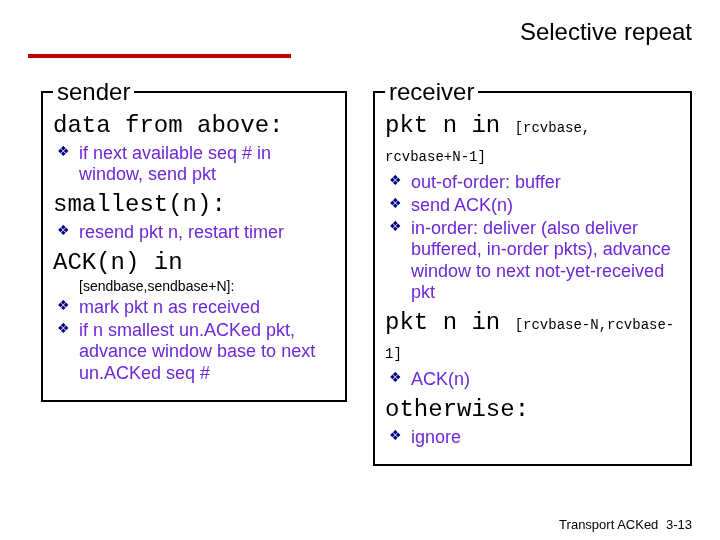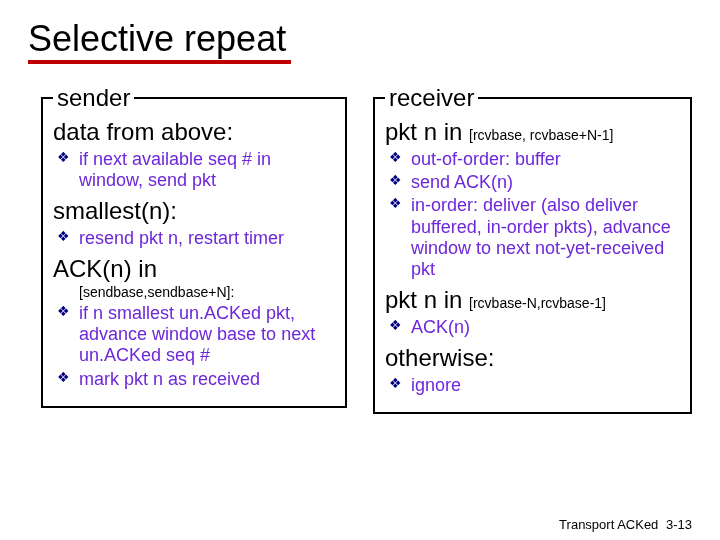--- a/index.html
+++ b/index.html
@@ -5,24 +5,25 @@
   * { margin: 0; padding: 0; box-sizing: border-box; }
   body {
     width: 720px;
     height: 540px;
     background: #fff;
     font-family: Arial, Helvetica, sans-serif;
     position: relative;
     padding: 18px 28px 0 28px;
   }
   .title {
-    font-size: 36px;
+    font-size: 24px;
     font-weight: 400;
     color: #000;
-    margin-bottom: 2px;
+    margin-bottom: 10px;
+    text-align: right;
   }
   .title-underline {
     width: 263px;
     height: 8px;
     margin-top: -4px;
     margin-bottom: 18px;
   }
   .title-underline svg { display: block; }
   .columns {
     display: flex;
@@ -40,20 +41,21 @@
   legend {
     font-size: 24px;
     color: #000;
     padding: 0 4px;
   }
   .heading {
     font-size: 24px;
     color: #000;
     line-height: 1.2;
     margin-top: 2px;
+    font-family: Liberation Mono, monospace;
   }
   .heading .small {
     font-size: 14px;
     margin-top: 45px;
   }
   ul {
     list-style: none;
     margin: 2px 0 6px 0;
   }
   li {
@@ -110,22 +112,22 @@
       </ul>
 
       <div class="heading">smallest(n):</div>
       <ul>
         <li>resend pkt n, restart timer</li>
       </ul>
 
       <div class="heading">ACK(n) in</div>
       <div class="sub">[sendbase,sendbase+N]:</div>
       <ul>
+        <li>mark pkt n as received</li>
         <li>if n smallest un.ACKed pkt, advance window base to next un.ACKed seq #</li>
-        <li>mark pkt n as received</li>
       </ul>
     </fieldset>
   </div>
 
   <div class="col right">
     <fieldset>
       <legend>receiver</legend>
 
       <div class="heading">
         <span>pkt n in </span><span class="small">[rcvbase, rcvbase+N-1]</span>

